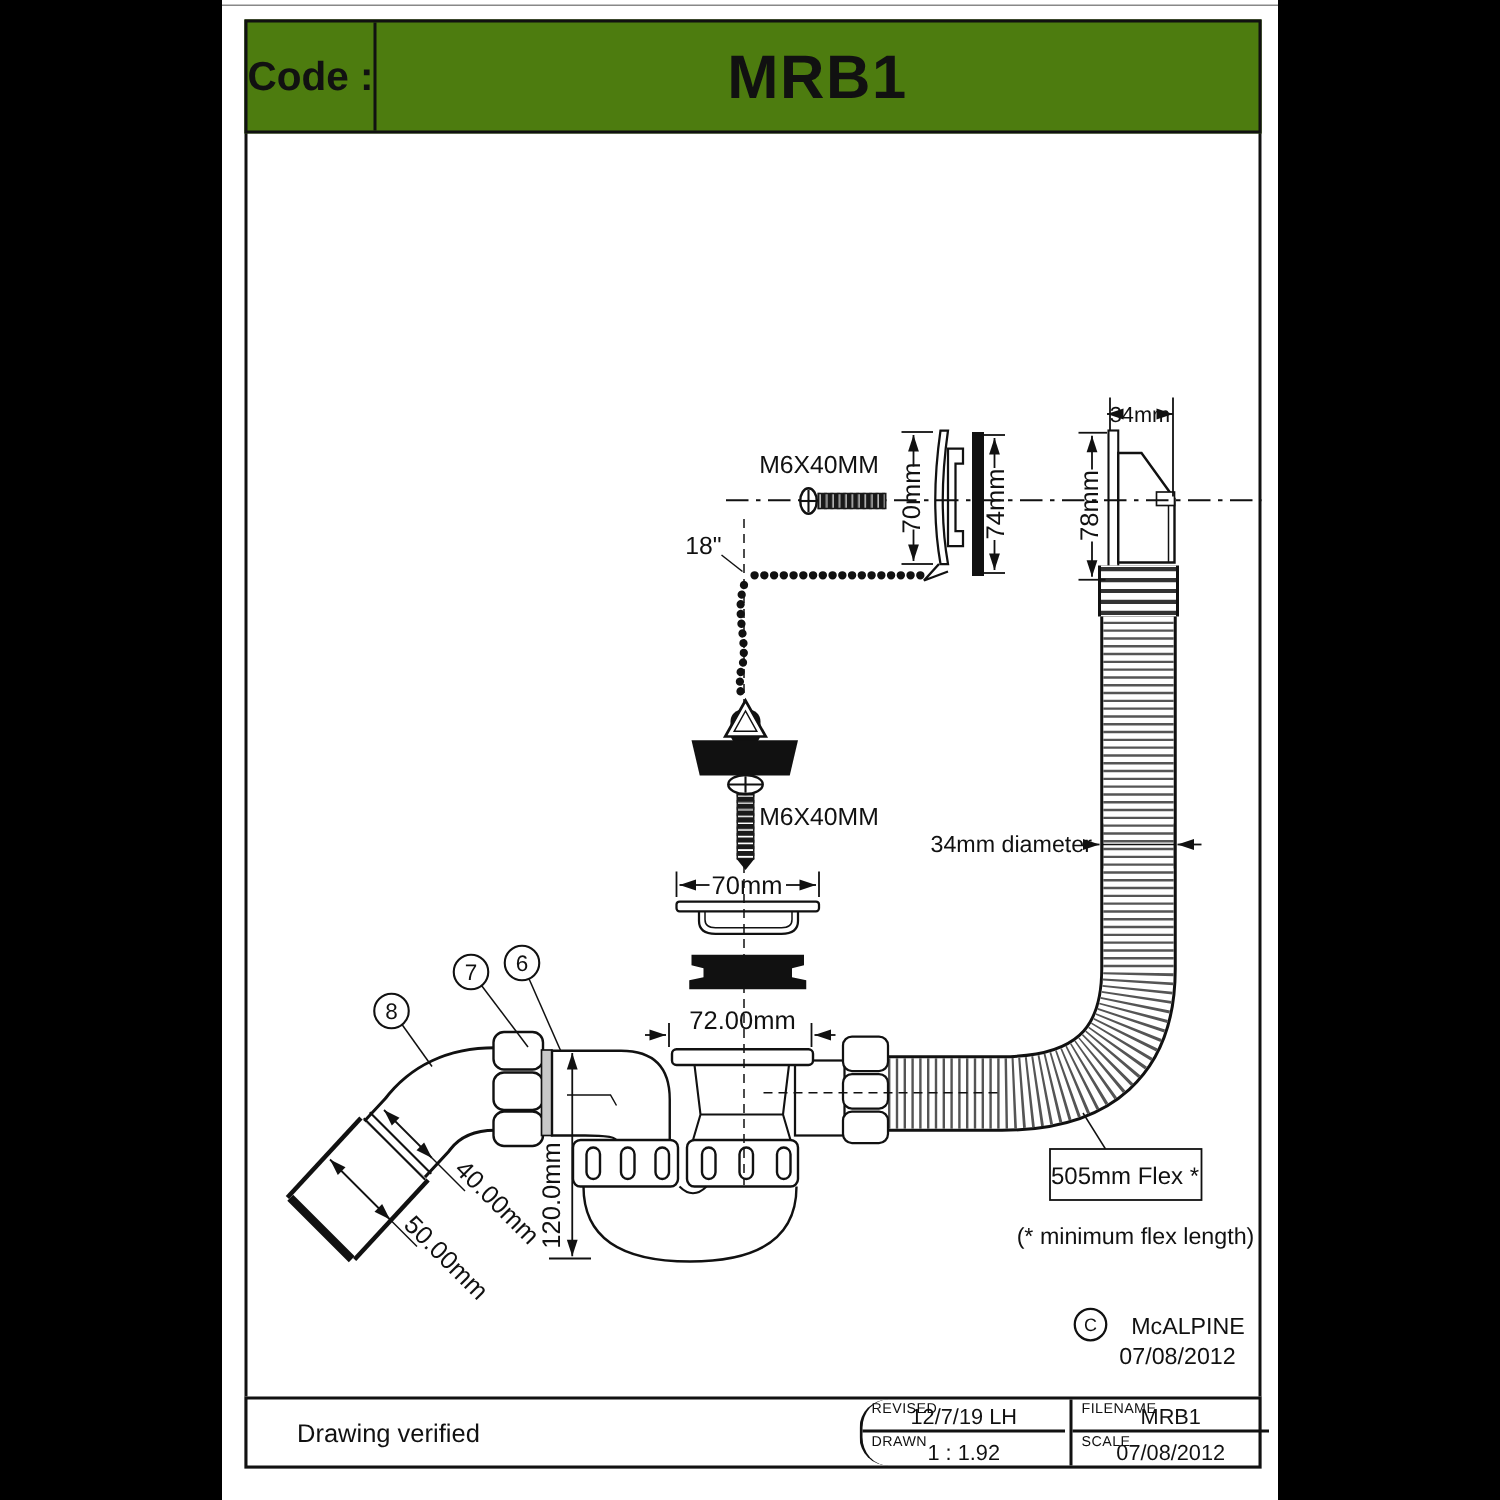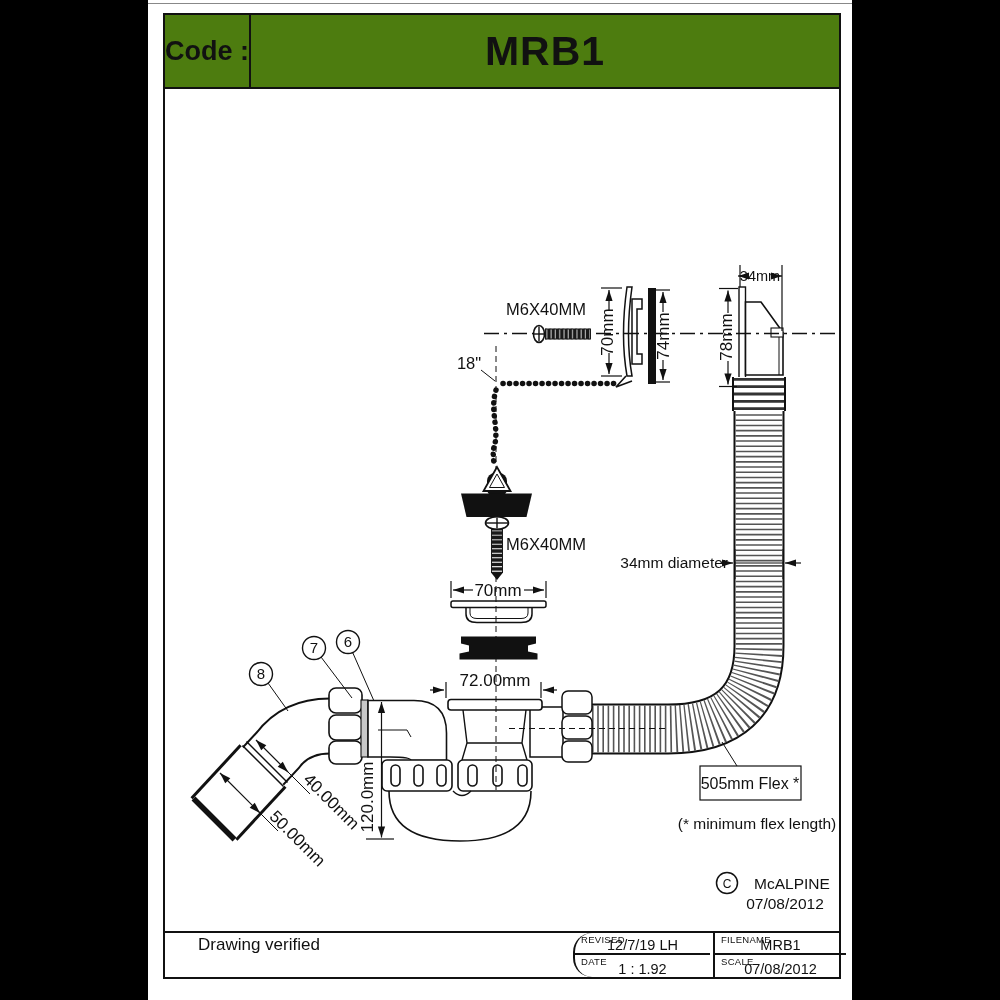--- a/index.html
+++ b/index.html
@@ -13,21 +13,21 @@
   .code-cell{width:84px;border-right:2px solid #111;display:flex;align-items:center;justify-content:center;
              font-weight:bold;font-size:27px;}
   .code-title{flex:1;display:flex;align-items:center;justify-content:center;font-weight:bold;font-size:41px;
               letter-spacing:1px;}
   .drawing-svg{position:absolute;left:0;top:0;}
   .footer-table{position:absolute;left:163px;top:931px;width:678px;height:48px;box-sizing:border-box;
                 border:2px solid #111;background:#fff;}
   .ft-col{position:absolute;top:0;height:100%;box-sizing:border-box;border-left:2px solid #111;}
   .ft-verified{position:absolute;left:0;top:0;width:272px;height:100%;font-size:17px;}
   .ft-verified div{padding-left:28px;line-height:20px;}
-  .ft-verified div:first-child{padding-top:2px;padding-left:33px;}
+  .ft-verified div:first-child{padding-top:13px;padding-left:33px;}
   .half{position:absolute;left:0;width:100%;height:50%;box-sizing:border-box;}
   .half.top{top:0;border-bottom:2px solid #111;}
   .half.bot{top:50%;}
   .ft-label{position:absolute;left:6px;top:1px;font-size:9.5px;letter-spacing:.3px;color:#111;}
   .ft-value{position:absolute;left:0;bottom:0;width:100%;text-align:center;font-size:14.5px;}
   text{fill:#111;font-family:"Liberation Sans",sans-serif;}
   .dim{font-size:17px;}
   .dim-s{font-size:14.5px;}
   .lbl{font-size:16.5px;}
   .note{font-size:16px;}
@@ -282,21 +282,21 @@
   <div class="footer-table">
     <div class="ft-verified">
       <div>Drawing verified</div>
     </div>
     <div class="ft-col" style="left:408px;width:137px;border-radius:19px;">
       <div class="half top">
         <span class="ft-label">REVISED</span>
         <span class="ft-value">12/7/19 LH</span>
       </div>
       <div class="half bot">
-        <span class="ft-label">DATE</span>
+        <span class="ft-label">DRAWN</span>
         <span class="ft-value">1 : 1.92</span>
       </div>
     </div>
     <div class="ft-col" style="left:548px;width:133px;">
       <div class="half top">
         <span class="ft-label">FILENAME</span>
         <span class="ft-value">MRB1</span>
       </div>
       <div class="half bot">
         <span class="ft-label">SCALE</span>

